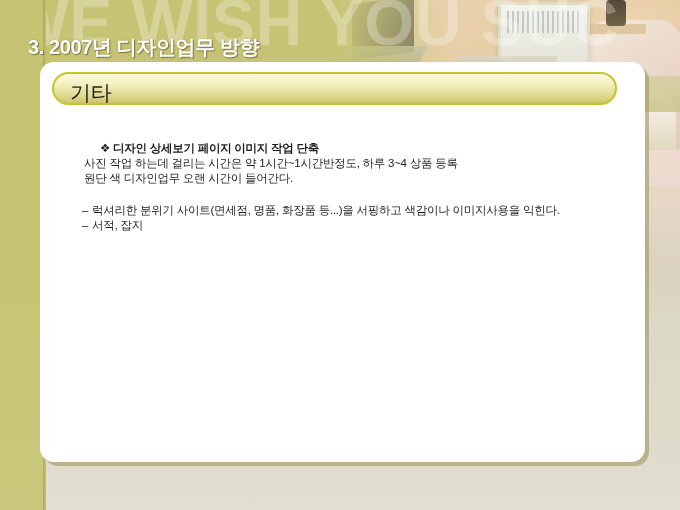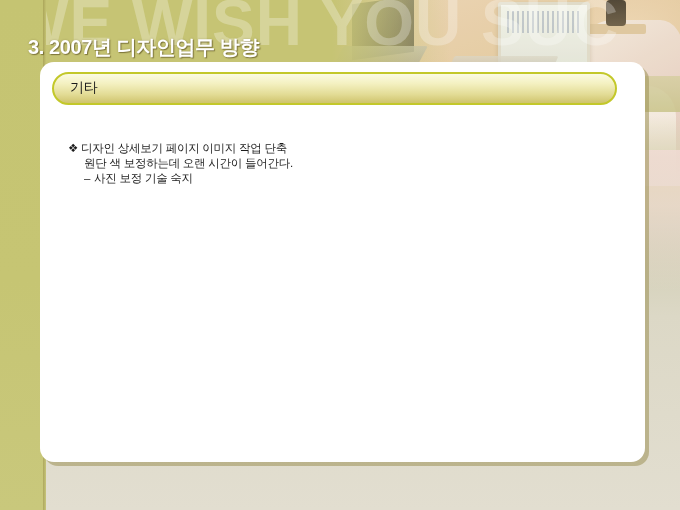--- a/index.html
+++ b/index.html
@@ -176,21 +176,21 @@
     left: 52px; top: 72px;
     width: 565px; height: 33px;
     border: 2px solid #c3c82a;
     border-radius: 17px;
     background: linear-gradient(180deg, #fbfbe2 0%, #f4f1c2 32%, #e3dc96 70%, #cfc46d 100%);
     box-sizing: border-box;
   }
   .capsule-label {
     position: absolute;
     left: 70px; top: 79px;
-    font-size: 14px;
+    font-size: 21px;
     font-weight: normal;
     color: #1a1a1a;
     letter-spacing: -0.3px;
   }
 
   
   .content {
     position: absolute;
     left: 68px; top: 141px;
     width: 540px;
@@ -198,21 +198,21 @@
   .block { margin-bottom: 14px; }
   .block:last-child { margin-bottom: 0; }
 
   .line {
     font-size: 11.5px;
     color: #1c1c1c;
     line-height: 15.2px;
     white-space: nowrap;
     letter-spacing: -0.25px;
   }
-  .line.head { font-weight: normal; }
+  .line.head { font-weight: bold; margin-left: 32px; }
   .line.indent1 { padding-left: 16px; }
   .line.indent-dash { padding-left: 14px; }
   .bullet-mark {
     display: inline-block;
     width: 13px;
     color: #1c1c1c;
   }
   .bullet-mark.tight { width: 10px; }
 
   
@@ -256,25 +256,27 @@
   <div class="panel-shadow"></div>
   <div class="panel"></div>
 
   <div class="capsule"></div>
   <div class="capsule-label">기타</div>
 
   <div class="content">
 
     <div class="block block-1">
       <div class="line head"><span class="bullet-mark">❖</span><span>디자인 상세보기 페이지 이미지 작업 단축</span></div>
-      <div class="line indent1"><span>원단 색 보정하는데 오랜 시간이 들어간다.</span></div>
-      <div class="line indent1"><span class="bullet-mark tight">–</span><span>사진 보정 기술 숙지</span></div>
+      <div class="line indent1"><span>사진 작업 하는데 걸리는 시간은 약 1시간~1시간반정도, 하루 3~4 상품 등록</span></div>
+      <div class="line indent1"><span>원단 색 디자인업무 오랜 시간이 들어간다.</span></div>
     </div>
 
     <div class="block block-2">
+      <div class="line indent-dash"><span class="bullet-mark tight">–</span><span>럭셔리한 분위기 사이트(면세점, 명품, 화장품 등...)을 서핑하고 색감이나 이미지사용을 익힌다.</span></div>
+      <div class="line indent-dash"><span class="bullet-mark tight">–</span><span>서적, 잡지</span></div>
     </div>
 
     <div class="block">
     </div>
 
   </div>
 
 </div>
 
 </body></html>

